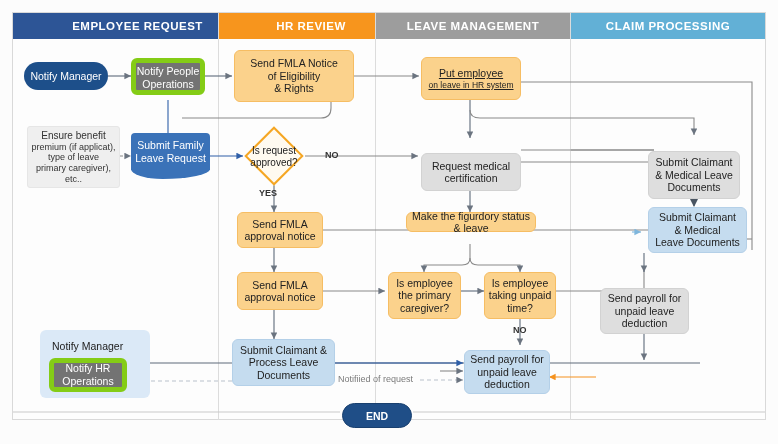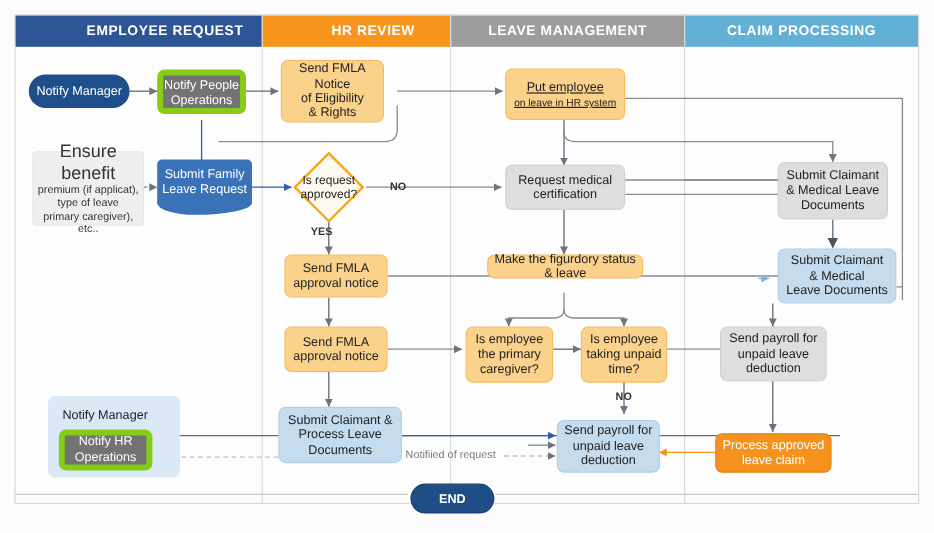--- a/index.html
+++ b/index.html
@@ -11,26 +11,26 @@
        color:#ffffff;font-size:11.5px;font-weight:bold;letter-spacing:.5px;box-sizing:border-box;}
   .hdr.blue{background:#2d5596;}
   .hdr.orange{background:#f7951d;}
   .hdr.gray{background:#9d9d9d;}
   .hdr.lblue{background:#62b0d6;}
 
   .node{position:absolute;box-sizing:border-box;display:flex;align-items:center;justify-content:center;
         text-align:center;border-radius:6px;line-height:1.18;}
   .n-orange{background:#fbd28c;border:1px solid #f6bd63;color:#222;font-size:10.5px;}
   .n-orange-solid{background:#f5921e;border:1px solid #e58314;color:#fff;font-size:10.5px;}
-  .n-gray{background:#dedede;border:1px solid #d2d2d2;color:#222;font-size:10.5px;}
+  .n-gray{background:#dedede;border:1px solid #d2d2d2;color:#222;font-size:10.5px;margin-top:16px;}
   .n-lblue{background:#c5dcef;border:1px solid #b4d0e8;color:#222;font-size:10.5px;}
   .n-blue{background:#737373;border:5px solid #84cc16;color:#fff;font-size:10.5px;justify-content:flex-end;}
   .n-note{background:#efefef;border:1px solid #e6e6e6;color:#333;font-size:9px;border-radius:3px;
           flex-direction:column;padding:4px 3px;}
-  .n-note .l1{font-size:15px;}
+  .n-note .l1{font-size:10px;}
   .pill{border-radius:999px;background:#1f4e87;color:#fff;font-size:10.5px;display:flex;
         align-items:center;justify-content:center;position:absolute;box-sizing:border-box;}
   .pill.dark{background:#1d4f8a;}
   .endpill{background:#1f4e87;border:1px solid #19406f;}
   .flag{position:absolute;box-sizing:border-box;background:#3a72b8;color:#fff;font-size:10.5px;
         display:flex;align-items:center;justify-content:center;text-align:center;line-height:1.18;
         border-radius:4px 4px 0 0;}
   .flag:after{content:"";position:absolute;left:0;right:0;bottom:-9px;height:10px;background:#3a72b8;
         border-radius:0 0 60% 40% / 0 0 100% 100%;}
   .diamond{position:absolute;background:#fffaf0;border:2px solid #f5a623;
@@ -185,21 +185,21 @@
     <span>Leave Request</span>
   </div>
 
   <div class="grp" style="left:40px;top:330px;width:110px;height:68px;"></div>
   <div class="grp-title" style="left:52px;top:340px;">Notify Manager</div>
   <div class="node n-blue" style="left:49px;top:358px;width:78px;height:34px;flex-direction:column;">
     <span>Notify HR</span>
     <span>Operations</span>
   </div>
 
-  <div class="node n-orange" style="left:234px;top:50px;width:86px;height:52px;flex-direction:column;">
+  <div class="node n-orange" style="left:234px;top:50px;width:120px;height:52px;flex-direction:column;">
     <span>Send FMLA  Notice</span>
     <span>of Eligibility</span>
     <span>&amp; Rights</span>
   </div>
 
   <div class="diamond" style="left:253px;top:135px;width:42px;height:42px;"></div>
   <div class="dlabel" style="left:236px;top:144px;width:76px;height:26px;flex-direction:column;">
     <span>Is request</span>
     <span>approved?</span>
   </div>
@@ -273,18 +273,14 @@
     <span>&amp; Medical</span>
     <span>Leave Documents</span>
   </div>
 
   <div class="node n-gray" style="left:600px;top:272px;width:89px;height:46px;flex-direction:column;">
     <span>Send payroll for</span>
     <span>unpaid leave</span>
     <span>deduction</span>
   </div>
 
-  <div class="node n-orange-solid" style="left:596px;top:361px;width:97px;height:33px;flex-direction:column;">
-    <span>Process approved</span>
-    <span>leave claim</span>
-  </div>
 
 </div>
 
 </body></html>

